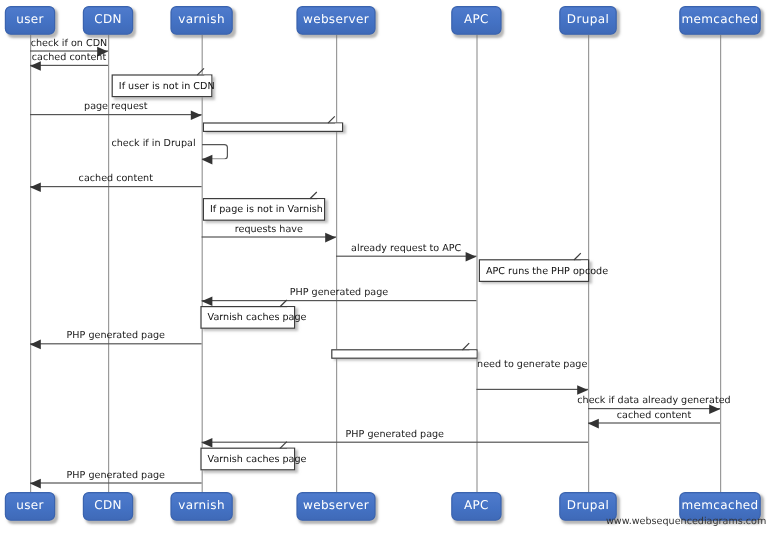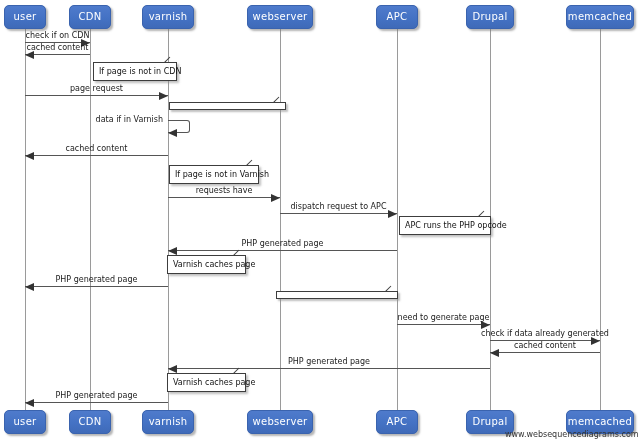--- a/index.html
+++ b/index.html
@@ -127,56 +127,56 @@
       <div class="arrow-head right" style="top: 38.5px; left: 81px;"></div>
       <div class="msg-label" style="left: -42.5px; width: 200px; top: 31px;">check if on CDN</div>
       <div class="msg-line" style="left: 25px; top: 54px; width: 65px;"></div>
       <div class="arrow-head left" style="top: 50.5px; left: 25px;"></div>
       <div class="msg-label" style="left: -42.5px; width: 200px; top: 43px;">cached content</div>
       <div class="msg-line" style="left: 25px; top: 95px; width: 143px;"></div>
       <div class="arrow-head right" style="top: 91.5px; left: 159px;"></div>
       <div class="msg-label" style="left: -3.5px; width: 200px; top: 84px;">page request</div>
       <div class="selfloop" style="left: 168px; top: 120px; width: 22px; height: 13px;"></div>
       <div class="arrow-head left" style="left: 168px; top: 129px;"></div>
-      <div class="msg-label" style="left: 58px; top: 115px; width: 105px; text-align: right;">data if in Varnish</div>
+      <div class="msg-label" style="left: 58px; top: 115px; width: 105px; text-align: right;">check if in Drupal</div>
       <div class="msg-line" style="left: 25px; top: 155px; width: 143px;"></div>
       <div class="arrow-head left" style="top: 151.5px; left: 25px;"></div>
       <div class="msg-label" style="left: -3.5px; width: 200px; top: 144px;">cached content</div>
       <div class="msg-line" style="left: 168px; top: 197px; width: 112px;"></div>
       <div class="arrow-head right" style="top: 193.5px; left: 271px;"></div>
       <div class="msg-label" style="left: 124px; width: 200px; top: 186px;">requests have</div>
       <div class="msg-line" style="left: 280px; top: 213px; width: 117px;"></div>
       <div class="arrow-head right" style="top: 209.5px; left: 388px;"></div>
-      <div class="msg-label" style="left: 238.5px; width: 200px; top: 202px;">dispatch request to APC</div>
+      <div class="msg-label" style="left: 238.5px; width: 200px; top: 202px;">already request to APC</div>
       <div class="msg-line" style="left: 168px; top: 250px; width: 229px;"></div>
       <div class="arrow-head left" style="top: 246.5px; left: 168px;"></div>
       <div class="msg-label" style="left: 182.5px; width: 200px; top: 239px;">PHP generated page</div>
       <div class="msg-line" style="left: 25px; top: 286px; width: 143px;"></div>
       <div class="arrow-head left" style="top: 282.5px; left: 25px;"></div>
       <div class="msg-label" style="left: -3.5px; width: 200px; top: 275px;">PHP generated page</div>
       <div class="msg-line" style="left: 397px; top: 324px; width: 93px;"></div>
       <div class="arrow-head right" style="top: 320.5px; left: 481px;"></div>
-      <div class="msg-label" style="left: 343.5px; width: 200px; top: 313px;">need to generate page</div>
+      <div class="msg-label" style="left: 343.5px; width: 200px; top: 299px;">need to generate page</div>
       <div class="msg-line" style="left: 490px; top: 340px; width: 110px;"></div>
       <div class="arrow-head right" style="top: 336.5px; left: 591px;"></div>
       <div class="msg-label" style="left: 445px; width: 200px; top: 329px;">check if data already generated</div>
       <div class="msg-line" style="left: 490px; top: 352px; width: 110px;"></div>
       <div class="arrow-head left" style="top: 348.5px; left: 490px;"></div>
       <div class="msg-label" style="left: 445px; width: 200px; top: 341px;">cached content</div>
       <div class="msg-line" style="left: 168px; top: 368px; width: 322px;"></div>
       <div class="arrow-head left" style="top: 364.5px; left: 168px;"></div>
       <div class="msg-label" style="left: 229px; width: 200px; top: 357px;">PHP generated page</div>
       <div class="msg-line" style="left: 25px; top: 402px; width: 143px;"></div>
       <div class="arrow-head left" style="top: 398.5px; left: 25px;"></div>
       <div class="msg-label" style="left: -3.5px; width: 200px; top: 391px;">PHP generated page</div>
     </div>
   <div id="layer-notes">
-      <div class="note" style="left: 93px; top: 62px; width: 84px;"><span>If page is not in CDN</span><span class="fold"></span><span class="fold-line"></span></div>
+      <div class="note" style="left: 93px; top: 62px; width: 84px;"><span>If user is not in CDN</span><span class="fold"></span><span class="fold-line"></span></div>
       <div class="note" style="left: 169px; top: 102px; width: 117px;"><span class="fold"></span><span class="fold-line"></span></div>
-      <div class="note" style="left: 169px; top: 165px; width: 90px;"><span>If page is not in Varnish</span><span class="fold"></span><span class="fold-line"></span></div>
+      <div class="note" style="left: 169px; top: 165px; width: 102px;"><span>If page is not in Varnish</span><span class="fold"></span><span class="fold-line"></span></div>
       <div class="note" style="left: 399px; top: 216px; width: 92px;"><span>APC runs the PHP opcode</span><span class="fold"></span><span class="fold-line"></span></div>
       <div class="note" style="left: 167px; top: 255px; width: 79px;"><span>Varnish caches page</span><span class="fold"></span><span class="fold-line"></span></div>
       <div class="note" style="left: 276px; top: 291px; width: 122px;"><span class="fold"></span><span class="fold-line"></span></div>
       <div class="note" style="left: 167px; top: 373px; width: 79px;"><span>Varnish caches page</span><span class="fold"></span><span class="fold-line"></span></div>
     </div>
   <div id="layer-actors-top">
       <div class="actor-box" style="left: 4px; top: 5px; width: 42px; height: 24px;">user</div>
       <div class="actor-box" style="left: 69px; top: 5px; width: 42px; height: 24px;">CDN</div>
       <div class="actor-box" style="left: 142px; top: 5px; width: 52px; height: 24px;">varnish</div>
       <div class="actor-box" style="left: 247px; top: 5px; width: 66px; height: 24px;">webserver</div>

